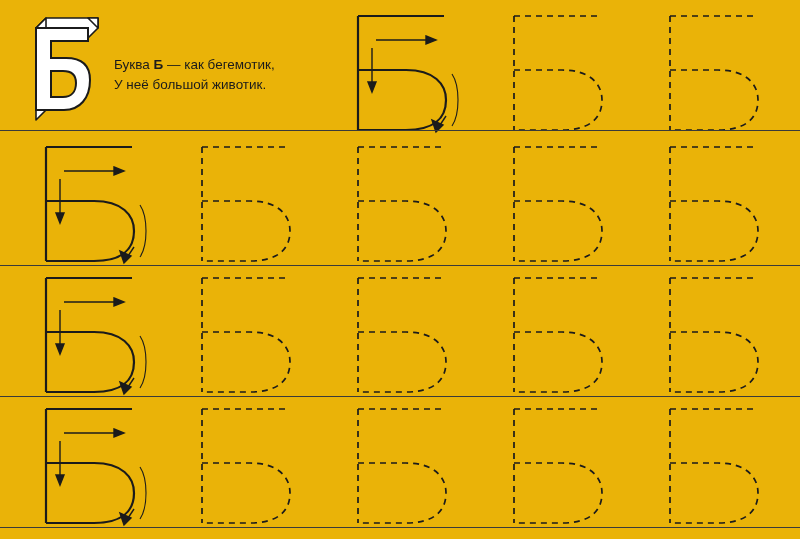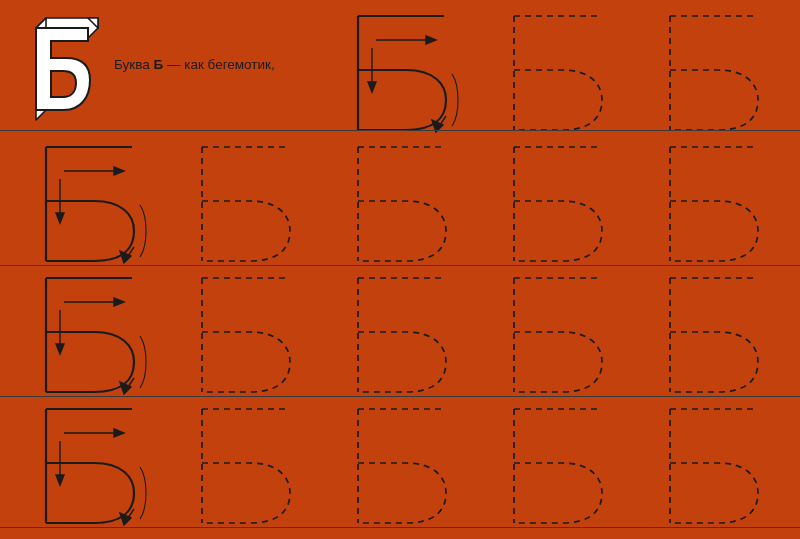--- a/index.html
+++ b/index.html
@@ -7,21 +7,21 @@
     padding: 0;
     background: #ffffff;
   }
   body {
     font-family: "Liberation Sans", sans-serif;
   }
   #page {
     position: relative;
     width: 800px;
     height: 539px;
-    background: #c2410c;
+    background: #eab308;
     overflow: hidden;
   }
 
   
   .header {
     position: absolute;
     left: 0;
     top: 0;
     width: 800px;
     height: 135px;
@@ -95,20 +95,21 @@
                    C54 78 49 83 41 83
                    L29 83 Z" fill-rule="evenodd"></path>
         </g>
       </svg>
     </div>
 
     <div class="rhyme">
       <div>
         <span>Буква </span><b>Б</b><span> — как бегемотик,</span>
       </div>
+      <div>У неё большой животик.</div>
     </div>
 
     <div class="cell" style="left:348px; top:4px;">
       <svg width="155" height="131" viewBox="0 0 155 131">
 
         <g fill="none" stroke="#1b1b1b" stroke-width="2.2">
           <path d="M10 12 L10 126"></path>
           <path d="M10 12 L96 12"></path>
           <path d="M10 66 L58 66 C86 66 98 80 98 96 C98 114 86 126 58 126 L10 126"></path>
         </g>

